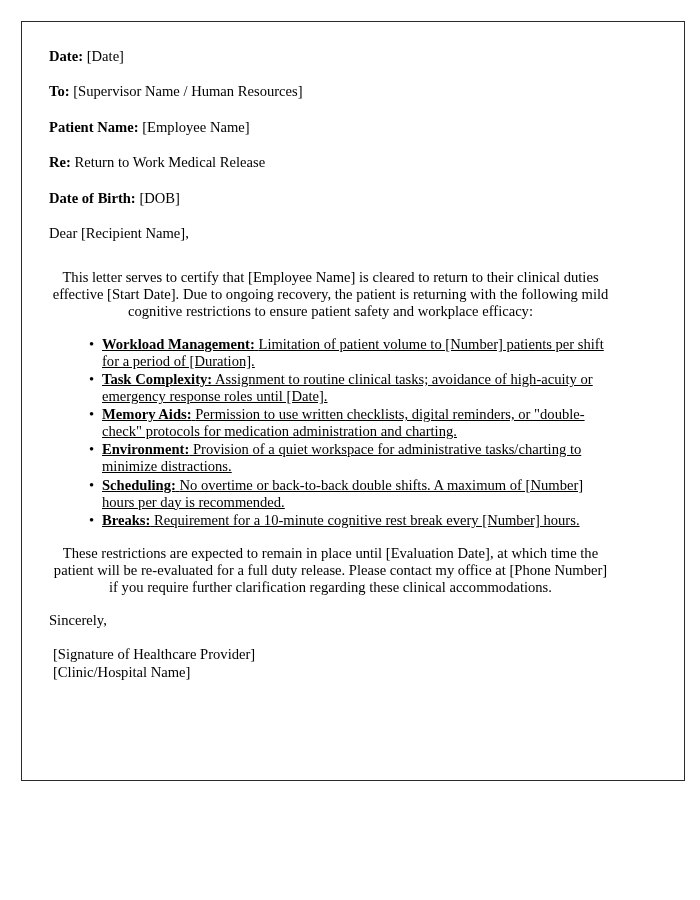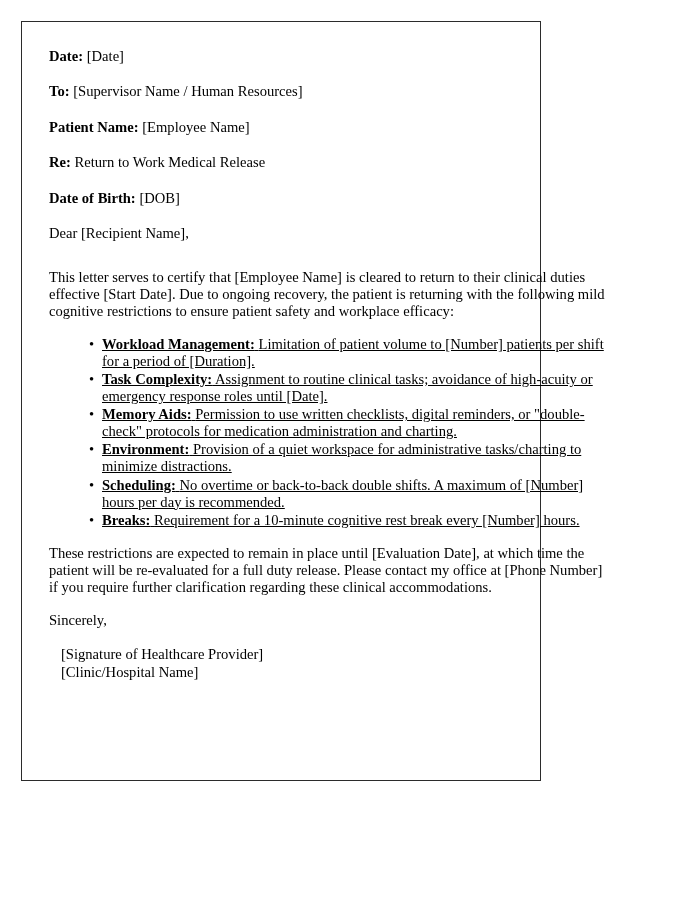--- a/index.html
+++ b/index.html
@@ -12,21 +12,21 @@
     height: 900px;
     font-family: "Liberation Serif", "DejaVu Serif", serif;
     color: #000000;
     -webkit-font-smoothing: antialiased;
   }
 
   .page-frame {
     position: absolute;
     left: 21px;
     top: 21px;
-    width: 520px;
+    width: 664px;
     height: 760px;
     box-sizing: border-box;
     border: 1.5px solid #2b2b2b;
     background: #ffffff;
   }
 
   .letter-body {
     position: absolute;
     left: 27px;
     top: 27px;
@@ -46,21 +46,21 @@
   .salutation {
     font-size: 14.6px;
     line-height: 1.06;
     margin: 0 0 27px 0;
   }
 
   .para {
     font-size: 14.6px;
     line-height: 1.17;
     margin: 0 0 16px 0;
-    text-align: left;
+    text-align: center;
   }
 
   .restrictions-list {
     margin: 0 0 16px 0;
     padding: 0 0 0 40px;
     list-style: none;
     text-decoration: underline;
   }
   .restrictions-list li {
     font-size: 14.6px;
@@ -83,21 +83,21 @@
 
   .closing-salutation {
     font-size: 14.6px;
     line-height: 1.17;
     margin: 0 0 17px 0;
   }
 
   .signature-block {
     font-size: 14.6px;
     line-height: 1.22;
-    margin: 12px;
+    margin: 4px;
   }
   .signature-block .sig-line {
     display: block;
   }
 </style>
 </head>
 <body>
 
 <div class="page-frame">
   <div class="letter-body">

